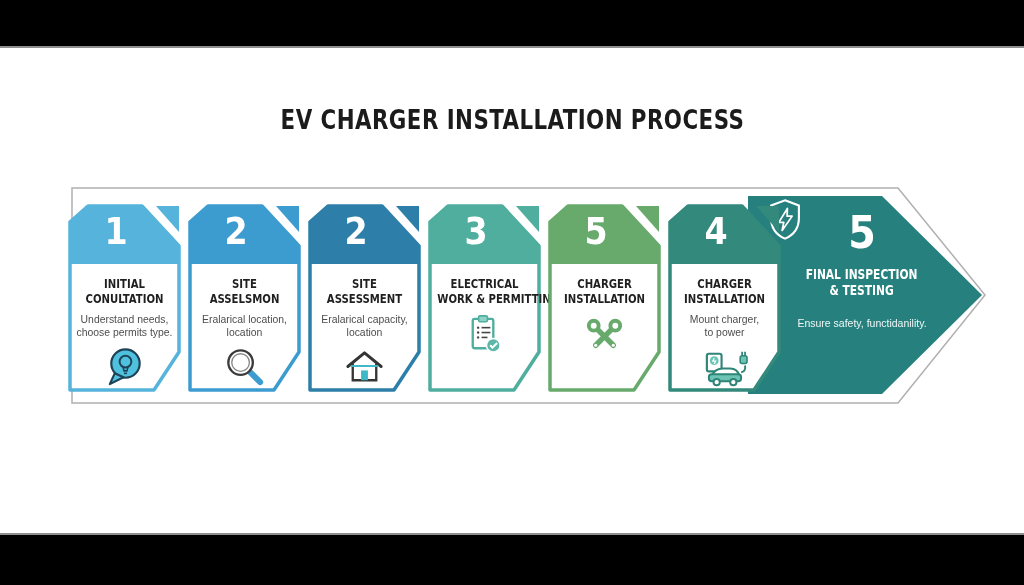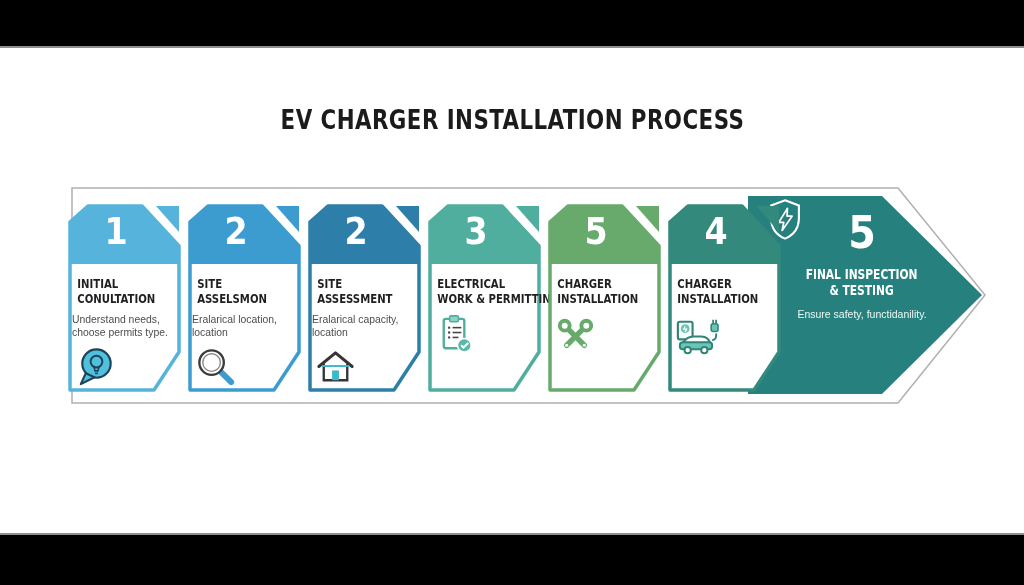--- a/index.html
+++ b/index.html
@@ -21,34 +21,34 @@
 
   .outline-svg{position:absolute;left:0;top:0;pointer-events:none}
 
   
   .final-arrow{position:absolute;left:748px;top:148px;width:240px;height:200px}
   .final-arrow svg{position:absolute;left:0;top:0}
   .final-content{position:absolute;left:14px;top:0;width:200px;height:198px;text-align:center;color:#fff}
   .fnum{font-size:44px;font-weight:800;line-height:1;margin-top:15px;font-family:"DejaVu Sans",sans-serif;font-stretch:condensed}
   .ftitle{margin-top:12px;font-size:13.5px;font-weight:700;line-height:1.15;font-family:"DejaVu Sans",sans-serif;font-stretch:condensed}
   .ftitle div{white-space:nowrap}
-  .fsub{margin-top:9px;font-size:10.5px;color:#eef7f6}
+  .fsub{margin-top:18px;font-size:10.5px;color:#eef7f6}
   .ficon{margin-top:7px}
 
   
   .card{position:absolute;top:156px;width:113px;height:188px}
   .card svg.shape{position:absolute;left:0;top:0}
   .sil{fill:#fff;stroke:var(--c);stroke-width:3.5;stroke-linejoin:round}
   .hdr,.flap{fill:var(--c)}
   .num{
     position:absolute;top:6px;left:0;width:96px;text-align:center;
     font-size:37px;font-weight:800;color:#fff;line-height:1.2;
     font-family:"DejaVu Sans",sans-serif;font-stretch:condensed;
   }
-  .card-body{position:absolute;top:60px;left:4px;right:4px;text-align:left}
+  .card-body{position:absolute;top:60px;left:4px;right:4px;text-align:center}
   .ctitle{
     margin-top:13px;font-size:12.5px;font-weight:700;color:#1f1f1f;line-height:1.18;
     font-family:"DejaVu Sans",sans-serif;font-stretch:condensed;
     transform:scaleX(.9);transform-origin:center;
   }
   .ctitle div{white-space:nowrap}
   .csub{margin-top:6px;font-size:10.4px;color:#4d4d4d;line-height:1.25}
   .cicon{margin-top:4px}
   .cicon svg{width:47px;height:47px}
 </style>
@@ -215,20 +215,24 @@
       <polygon class="sil" points="20,2 74,2 111,42 111,148 86,186 2,186 2,18"></polygon>
       <polygon class="hdr" points="20,2 74,2 111,42 111,60 2,60 2,18"></polygon>
       <polygon class="flap" points="88,2 111,2 111,28"></polygon>
     </svg>
     <div class="num">4</div>
     <div class="card-body">
       <div class="ctitle">
             <div>CHARGER</div>
             <div>INSTALLATION</div>
           </div>
+      <div class="csub">
+            <div>Mount charger,</div>
+            <div>to power</div>
+          </div>
       <div class="cicon"><svg viewBox="0 0 48 48" width="47" height="47">
     <rect x="6" y="11" width="15" height="18" rx="2" fill="#fff" stroke="#2f8577" stroke-width="2.2"></rect>
     <circle cx="13.5" cy="18" r="4.5" fill="#6cc4b5"></circle>
     <path d="M13.5 15.5 l-1.5 3 h3 l-1.5 3" stroke="#fff" stroke-width="1.2" fill="none"></path>
     <path d="M11 33 q4 -7 11 -7 h8 q7 0 9 7" fill="#fff" stroke="#2f8577" stroke-width="2.2"></path>
     <rect x="8" y="32" width="33" height="7" rx="3" fill="#6cc4b5" stroke="#2f8577" stroke-width="2"></rect>
     <circle cx="16" cy="40" r="3.2" fill="#fff" stroke="#2f8577" stroke-width="2"></circle>
     <circle cx="33" cy="40" r="3.2" fill="#fff" stroke="#2f8577" stroke-width="2"></circle>
     <path d="M41 30 q5 -1 4 -7" fill="none" stroke="#2f8577" stroke-width="2"></path>
     <rect x="40" y="13" width="7" height="8" rx="2" fill="#6cc4b5" stroke="#2f8577" stroke-width="1.6"></rect>

